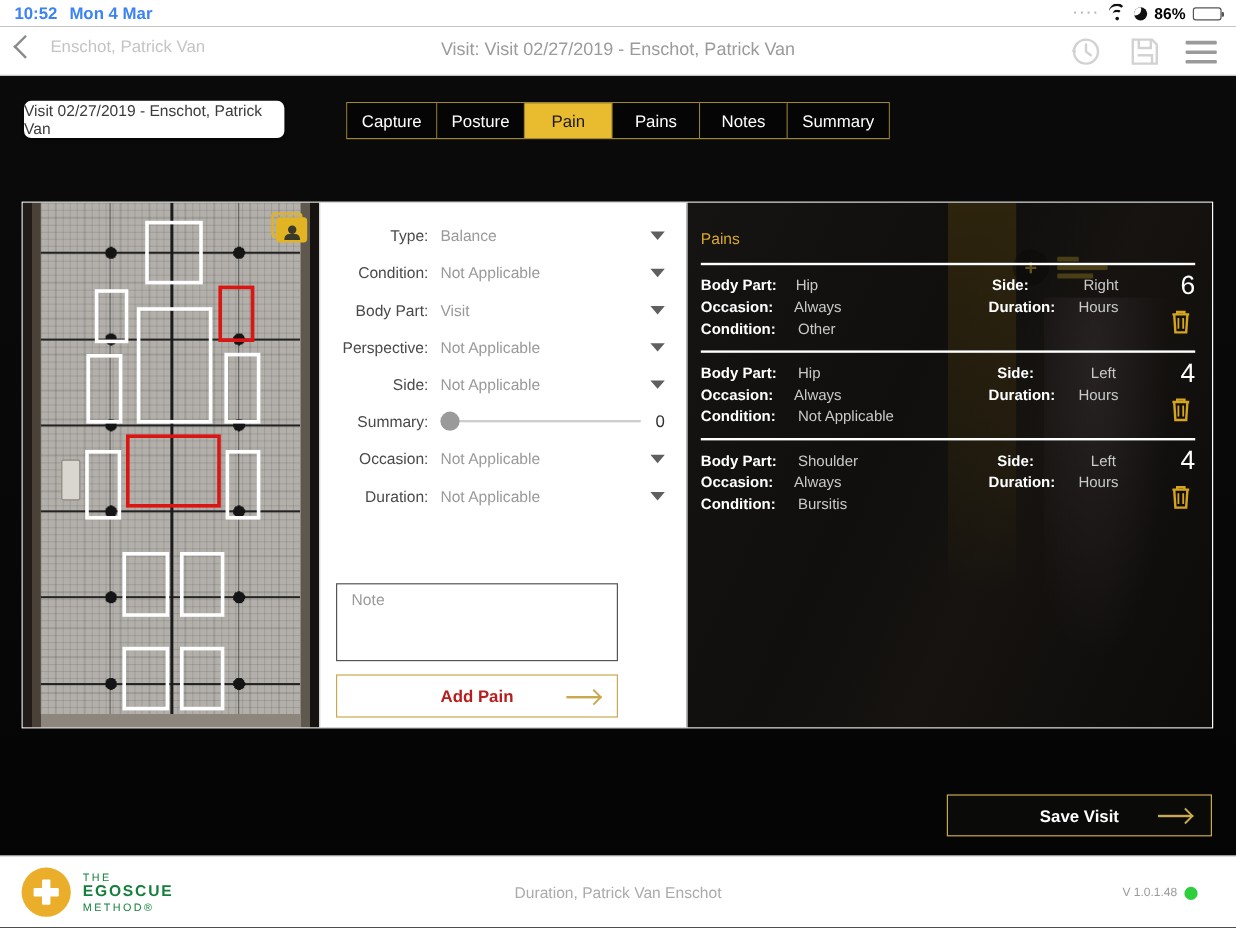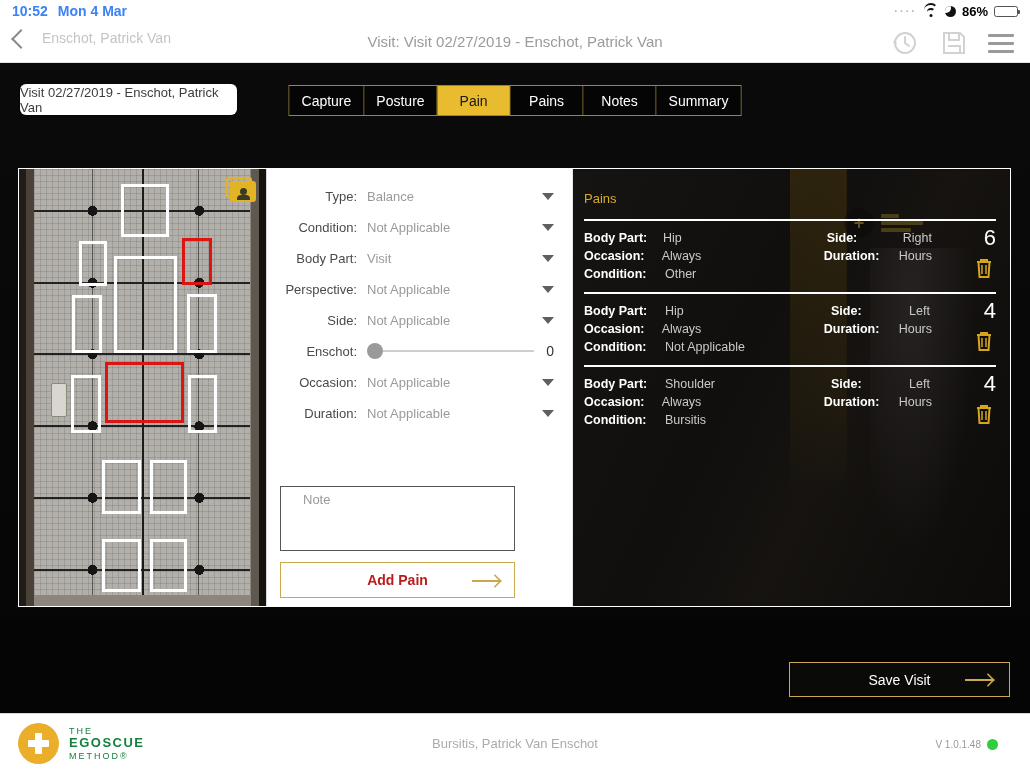--- a/index.html
+++ b/index.html
@@ -88,21 +88,21 @@
   
   .form{position:relative;width:306px;height:100%;background:#fff;border-left:1px solid #d9d9d9;padding-top:17px;}
   .frow{display:flex;align-items:center;height:20px;margin-bottom:11px;padding:0 18px 0 0;}
   .flabel{width:100px;text-align:right;font-size:13px;color:#4a4a4a;padding-right:10px;white-space:nowrap;}
   .fvalue{flex:1;font-size:13px;color:#9a9a9a;white-space:nowrap;}
   .fchev{width:0;height:0;border-left:6px solid transparent;border-right:6px solid transparent;border-top:7px solid #5f5f5f;}
   .sev-track{flex:1;position:relative;height:16px;margin-right:6px;}
   .sev-track .line{position:absolute;left:6px;right:0;top:7px;height:2px;background:#cfcfcf;}
   .sev-track .thumb{position:absolute;left:0;top:0;width:16px;height:16px;border-radius:50%;background:#9a9a9a;}
   .sev-val{width:14px;text-align:right;font-size:14px;color:#333;}
-  .note-box{position:absolute;left:13px;top:317px;width:235px;height:65px;border:1px solid #555;background:#fff;resize:none;font-size:13px;color:#3b82f6;padding:5px 22px;outline:none;}
+  .note-box{position:absolute;left:13px;top:317px;width:235px;height:65px;border:1px solid #555;background:#fff;resize:none;font-size:13px;color:#3b82f6;padding:5px 12px;outline:none;}
   .note-box::placeholder{color:#9a9a9a;}
   .add-pain{position:absolute;left:13px;top:393px;width:235px;height:36px;background:#fff;border:1px solid var(--gold-dim);display:flex;align-items:center;justify-content:center;cursor:pointer;}
   .add-pain span{font-size:14px;font-weight:700;color:#b91c1c;}
   .arrow{position:relative;width:28px;height:2px;background:var(--gold-dim);}
   .arrow::after{content:"";position:absolute;right:-1px;top:-5px;width:10px;height:10px;border-top:2px solid var(--gold-dim);border-right:2px solid var(--gold-dim);transform:rotate(45deg) scale(.8);}
   .add-pain .arrow{position:absolute;right:14px;top:17px;}
 
   
   .pains{position:relative;flex:1;height:100%;border-left:1px solid #e6e6e6;background:
       linear-gradient(to bottom, rgba(150,110,10,0.22), rgba(120,90,10,0.10) 55%, transparent 75%) 57% 0/13% 100% no-repeat,
@@ -120,21 +120,21 @@
   .plabel{font-size:12.5px;font-weight:700;color:#fff;}
   .pvalue{font-size:12.5px;color:#c9c9c9;margin-left:8px;}
   .pc1l{width:73px;}
   .pc1v{width:88px;}
   .pc2l{width:70px;margin-left:78px;}
   .sev-num{position:absolute;right:0;top:4px;font-size:22px;color:#fff;}
   .trash{position:absolute;right:2px;top:36px;cursor:pointer;}
 
   
   .save-visit{position:absolute;left:789px;top:662px;width:221px;height:35px;background:rgba(14,13,11,.6);border:1px solid var(--gold-dim);display:flex;align-items:center;justify-content:center;cursor:pointer;}
-  .save-visit span{font-size:14px;font-weight:400;color:#fff;}
+  .save-visit span{font-size:14px;font-weight:700;color:#fff;}
   .save-visit .arrow{position:absolute;right:16px;top:16px;}
 
   
   .footer{position:absolute;left:0;top:713px;width:100%;height:60px;background:#fff;border-top:1px solid #d8d8d8;}
   .brand{position:absolute;left:18px;top:9px;display:flex;align-items:center;gap:10px;}
   .brand-circle{width:41px;height:41px;border-radius:50%;background:#EAAE2B;position:relative;}
   .brand-circle::before{content:"";position:absolute;left:10px;top:17px;width:21px;height:7px;background:#fff;border-radius:1px;}
   .brand-circle::after{content:"";position:absolute;left:17px;top:10px;width:7px;height:21px;background:#fff;border-radius:1px;}
   .brand-text{line-height:1.15;color:#15803d;}
   .bt1{font-size:9px;letter-spacing:2px;}
@@ -259,21 +259,21 @@
         <span class="flabel">Perspective:</span>
         <span class="fvalue">Not Applicable</span>
         <span class="fchev"></span>
       </div>
       <div class="frow">
         <span class="flabel">Side:</span>
         <span class="fvalue">Not Applicable</span>
         <span class="fchev"></span>
       </div>
       <div class="frow">
-        <span class="flabel">Enschot:</span>
+        <span class="flabel">Summary:</span>
         <span class="sev-track">
             <span class="line"></span>
             <span class="thumb"></span>
           </span>
         <span class="sev-val">0</span>
       </div>
       <div class="frow">
         <span class="flabel">Occasion:</span>
         <span class="fvalue">Not Applicable</span>
         <span class="fchev"></span>
@@ -403,20 +403,20 @@
 
   <div class="footer">
     <div class="brand">
       <span class="brand-circle"></span>
       <span class="brand-text">
         <div class="bt1">THE</div>
         <div class="bt2">EGOSCUE</div>
         <div class="bt3">METHOD®</div>
       </span>
     </div>
-    <div class="welcome">Bursitis, Patrick Van Enschot</div>
+    <div class="welcome">Duration, Patrick Van Enschot</div>
     <div class="version">
       <span>V 1.0.1.48</span>
       <span class="green-dot"></span>
     </div>
   </div>
 
 </div>
 
 </body></html>

